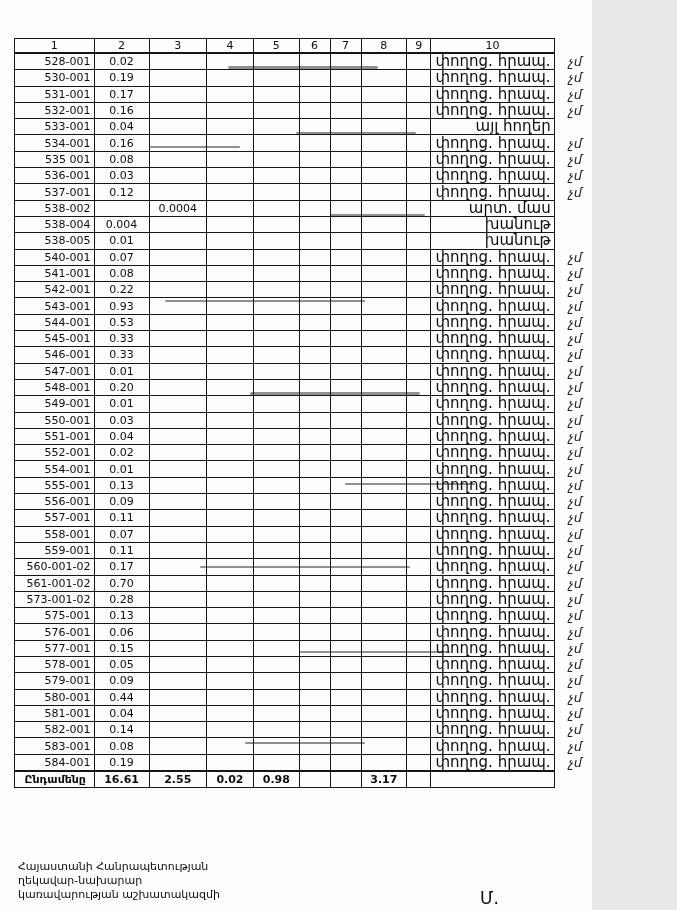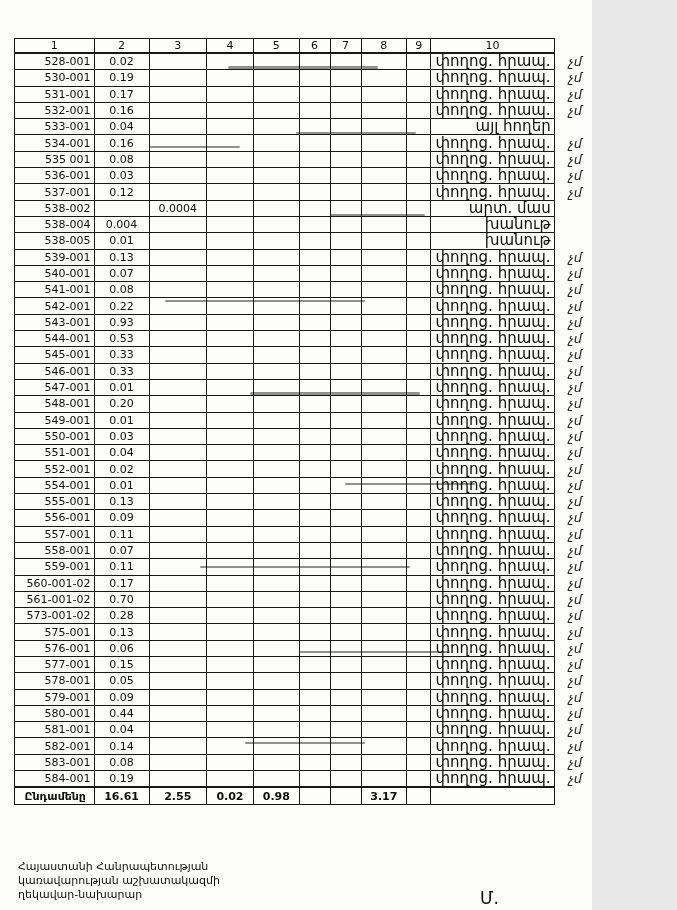--- a/index.html
+++ b/index.html
@@ -241,33 +241,20 @@
           <td class="c-num"></td>
           <td class="c-num"></td>
           <td class="c-num"></td>
           <td class="c-num"></td>
           <td class="c-num"></td>
           <td class="c-num"></td>
           <td class="c-use">խանութ</td>
           <td class="c-mark"></td>
         </tr>
         <tr>
-          <td class="c-code">539-001</td>
-          <td class="c-num">0.13</td>
-          <td class="c-num"></td>
-          <td class="c-num"></td>
-          <td class="c-num"></td>
-          <td class="c-num"></td>
-          <td class="c-num"></td>
-          <td class="c-num"></td>
-          <td class="c-num"></td>
-          <td class="c-use">փողոց. հրապ.</td>
-          <td class="c-mark">չմ</td>
-        </tr>
-        <tr>
           <td class="c-code">540-001</td>
           <td class="c-num">0.07</td>
           <td class="c-num"></td>
           <td class="c-num"></td>
           <td class="c-num"></td>
           <td class="c-num"></td>
           <td class="c-num"></td>
           <td class="c-num"></td>
           <td class="c-num"></td>
           <td class="c-use">փողոց. հրապ.</td>
@@ -700,19 +687,19 @@
   <div class="streak s4"></div>
   <div class="streak s5"></div>
   <div class="streak s6"></div>
   <div class="streak s7"></div>
   <div class="streak s8"></div>
   <div class="streak s9"></div>
   <div class="streak s10"></div>
 
   <div class="footer-block">
     <div>Հայաստանի Հանրապետության</div>
+    <div>ղեկավար-նախարար</div>
     <div>կառավարության աշխատակազմի</div>
-    <div>ղեկավար-նախարար</div>
   </div>
 
   <div class="signature">Մ. Թոփուզյան</div>
 
 </div>
 
 </body></html>

